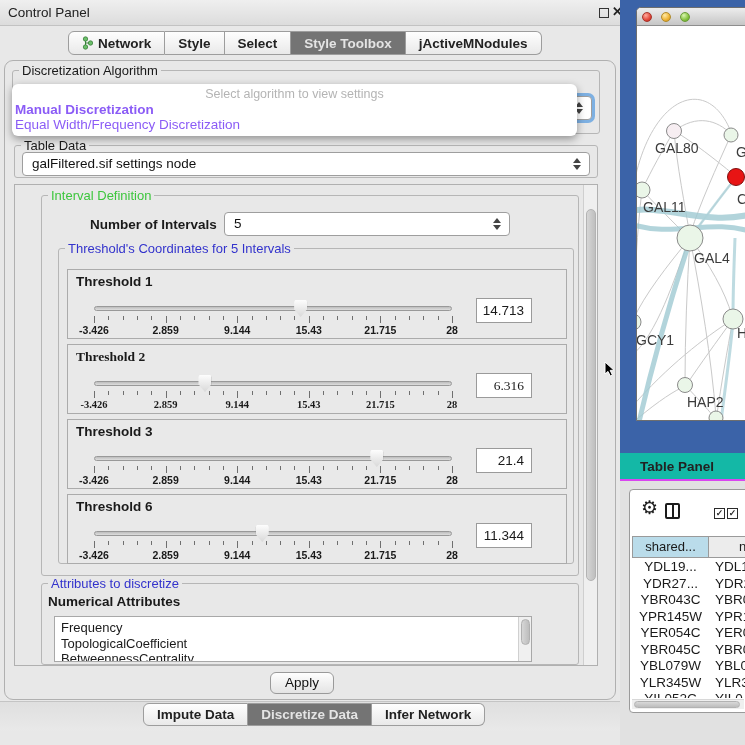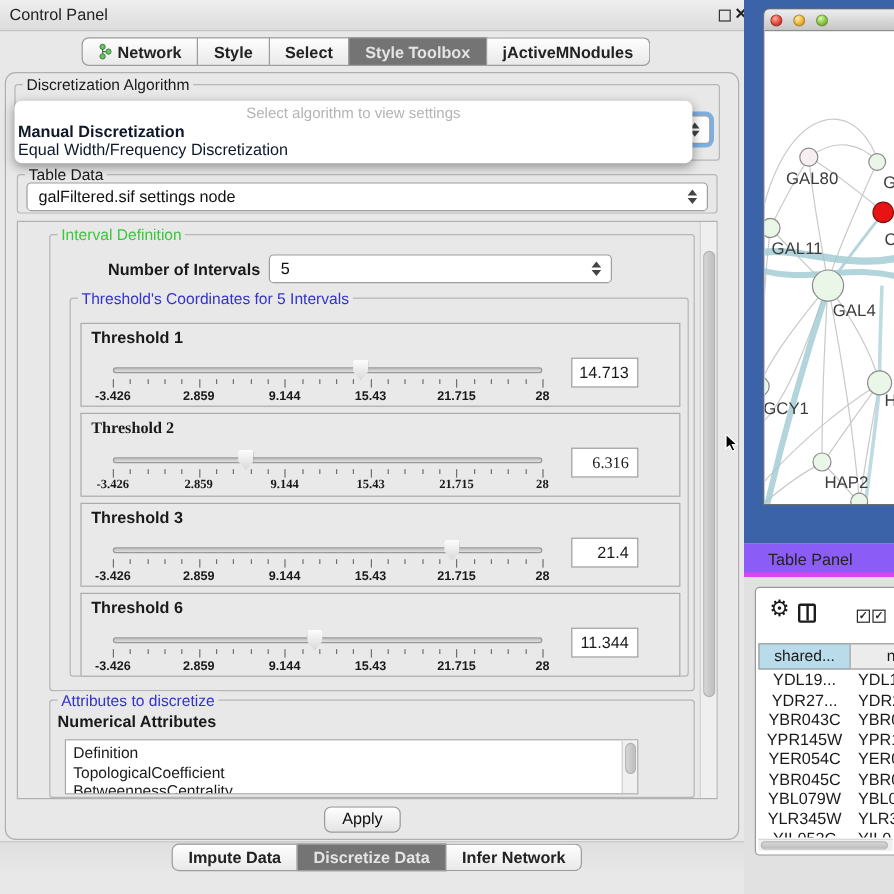--- a/index.html
+++ b/index.html
@@ -38,21 +38,21 @@
   .spin{position:absolute;right:8px;top:4px;width:8px;height:14px;}
   .spin:before,.spin:after{content:"";position:absolute;left:0;border-left:4px solid transparent;
          border-right:4px solid transparent;}
   .spin:before{top:1px;border-bottom:5px solid #444;}
   .spin:after{bottom:1px;border-top:5px solid #444;}
   .focusring{box-shadow:0 0 0 3px rgba(106,166,224,.85);}
 
   .popup{left:12px;top:84px;width:565px;height:52px;background:#fff;border-radius:6px;
          box-shadow:0 3px 9px rgba(0,0,0,.38);z-index:5;padding-top:2px;}
   .popup .ph{height:16px;text-align:center;color:#b4b4b4;font-size:12.5px;line-height:16px;}
-  .popup .op{height:15px;font-size:13.5px;line-height:15px;padding-left:3px;color:#0f172a;}
+  .popup .op{height:15px;font-size:13.5px;line-height:15px;padding-left:3px;color:#8b5cf6;}
   .popup .op.bold{font-weight:700;}
 
   .scrollpane{left:14px;top:184px;width:584px;height:482px;border:1px solid #b0b0b0;background:#e8e8e8;}
   .vscroll{position:absolute;right:0;top:0;bottom:0;width:14px;background:#efefef;border-left:1px solid #cfcfcf;}
   .vthumb{position:absolute;left:1.5px;width:10px;border-radius:5px;
           background:linear-gradient(90deg,#d6d6d6,#bfbfbf);border:1px solid #b3b3b3;}
 
   .tpanel{position:absolute;left:8px;width:500px;height:70px;border:1px solid #ababab;background:#e9e9e9;}
   .tpanel .tl{position:absolute;left:8px;top:4px;font-size:13.5px;font-weight:700;}
   .track{position:absolute;left:26px;top:36px;width:358px;height:5px;border:1px solid #999;
@@ -85,21 +85,21 @@
   .desktop{left:620px;top:0;width:125px;height:453px;background:#3b63a8;}
   .netwin{left:636px;top:7px;width:120px;height:414px;background:#fff;border:1px solid #6e6e6e;
           border-radius:5px 5px 0 0;overflow:hidden;}
   .nettitle{position:absolute;left:0;top:0;right:0;height:18px;
             background:linear-gradient(#ededed,#c6c6c6);border-bottom:1px solid #8e8e8e;}
   .tl-btn{position:absolute;top:4px;width:10px;height:10px;border-radius:50%;}
   .tl-red{left:5px;background:radial-gradient(circle at 35% 30%,#ffab9d,#e2473a 60%,#ad2218);border:.5px solid #a5352c;}
   .tl-yel{left:24px;background:radial-gradient(circle at 35% 30%,#ffeaa6,#eeb233 60%,#c5891d);border:.5px solid #b08a2a;}
   .tl-grn{left:43px;background:radial-gradient(circle at 35% 30%,#d9f6b0,#85c240 60%,#5b9b24);border:.5px solid #6a9a38;}
 
-  .tablebar{left:620px;top:453px;width:125px;height:28px;background:#8b5cf6;border-bottom:4px solid #d946ef;}
+  .tablebar{left:620px;top:453px;width:125px;height:28px;background:#14b8a6;border-bottom:2px solid #d946ef;font-weight:bold;}
   .tablebar .t{position:absolute;left:20px;top:6px;font-size:13.5px;color:#222;}
   .tablebody{left:620px;top:481px;width:125px;height:264px;background:#e1e1e1;}
   .tframe{left:629px;top:489px;width:150px;height:224px;background:#fff;border:1px solid #9a9a9a;border-radius:4px;}
   .gear{position:absolute;left:11px;top:8px;font-size:19px;color:#1c1c1c;line-height:20px;}
   .colicon{position:absolute;left:35px;top:13px;width:15px;height:16px;border:2px solid #1c1c1c;border-radius:2px;background:#fff;}
   .colicon:after{content:"";position:absolute;left:4.5px;top:0;width:2px;height:12px;background:#1c1c1c;}
   .cbx{position:absolute;top:18px;width:11px;height:11px;border:1.5px solid #2a2a2a;font-size:9px;
        line-height:9px;text-align:center;font-weight:700;color:#2a2a2a;}
   .thead{position:absolute;left:2px;top:46px;height:22px;display:flex;font-size:13px;}
   .thead .hc{border:1px solid #9a9a9a;border-left:none;line-height:20px;text-align:center;background:#ececec;}
@@ -346,21 +346,21 @@
             </div>
           </div>
       </div>
     </div>
 
     <div class="group" style="left:26px;top:398px;width:538px;height:82px;">
       <span class="legend b">Attributes to discretize</span>
       <span class="abs" style="left:6px;top:10px;font-size:13.5px;font-weight:700;">Numerical Attributes</span>
       <div class="listbox" style="left:12px;top:32px;width:478px;height:46px;padding-top:3px;">
         <div id="attr-items">
-            <div class="li">Definition</div>
+            <div class="li">Frequency</div>
             <div class="li">TopologicalCoefficient</div>
             <div class="li">BetweennessCentrality</div>
           </div>
         <div class="lscroll">
           <div class="lthumb"></div>
         </div>
       </div>
     </div>
   </div>
 

